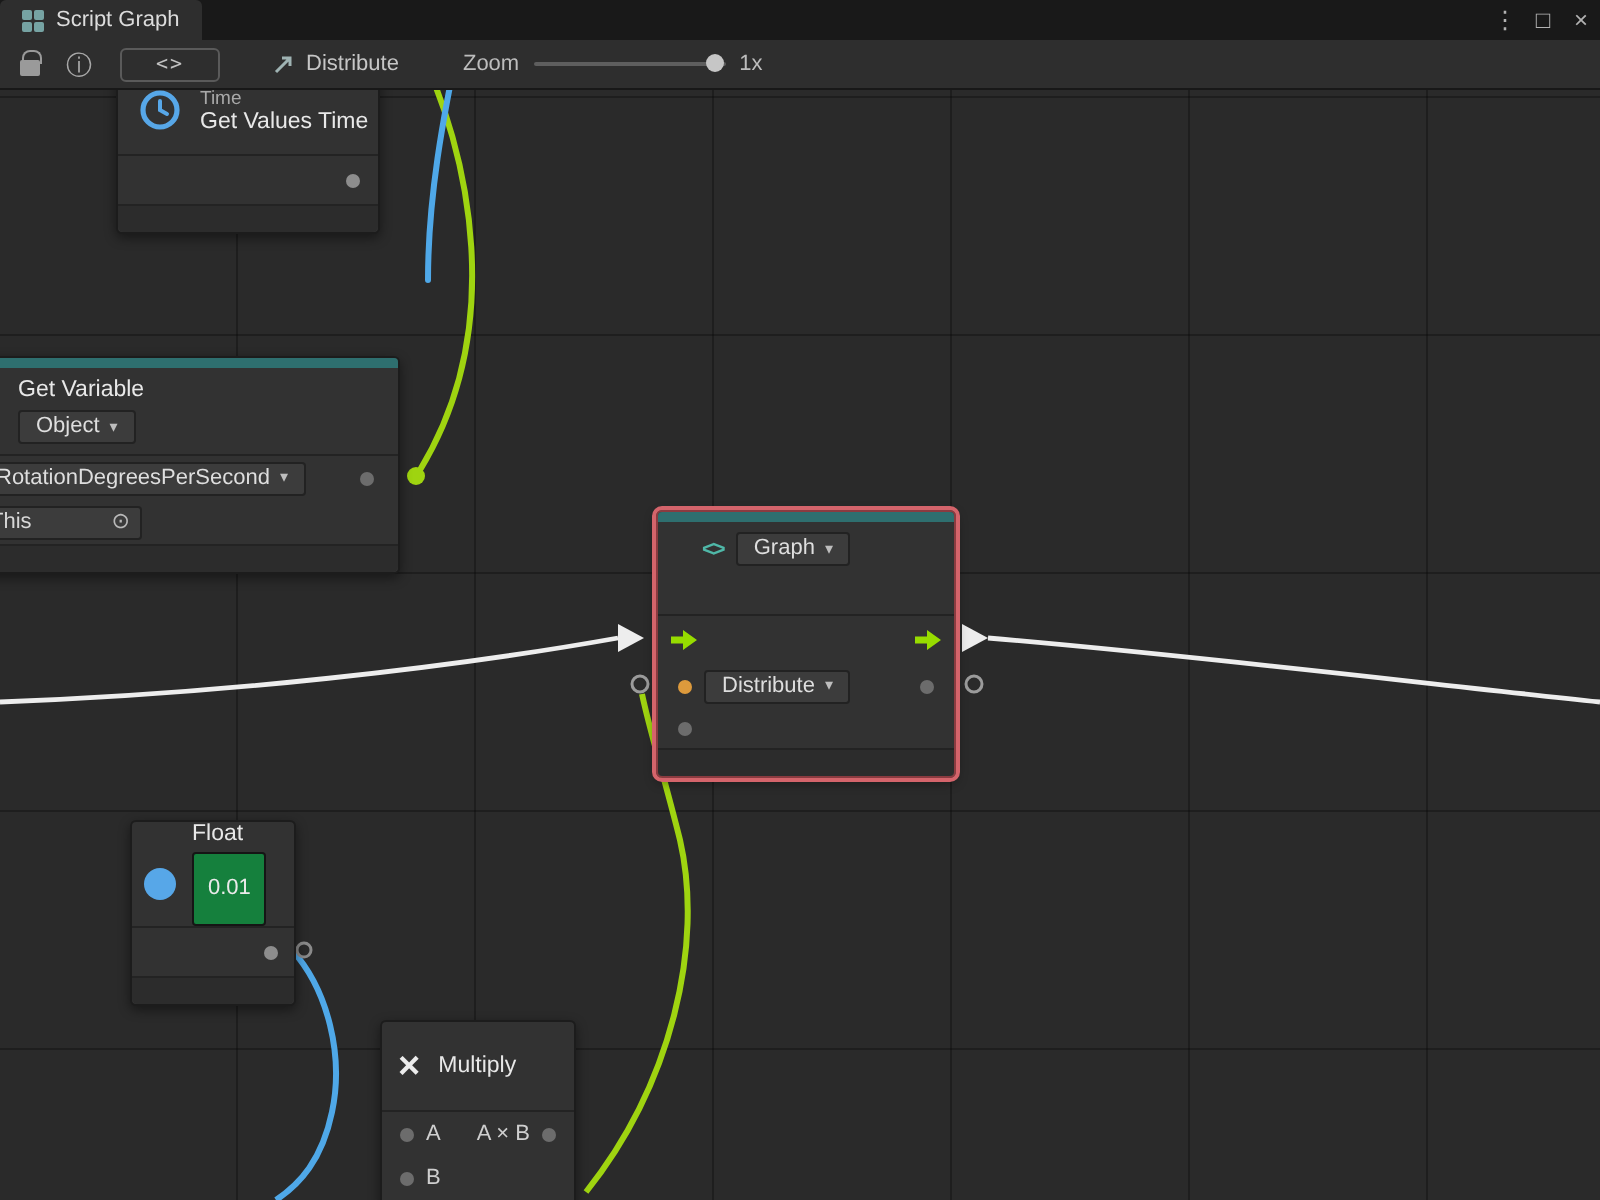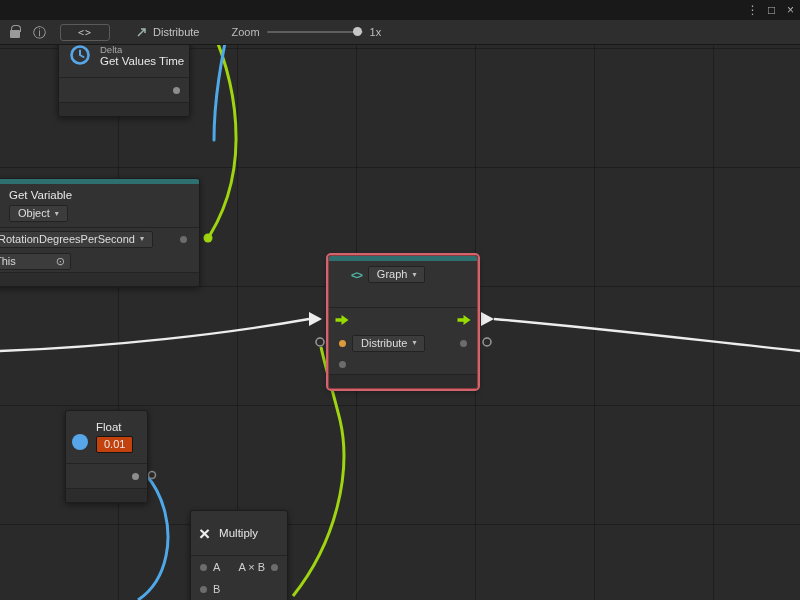--- a/index.html
+++ b/index.html
@@ -65,22 +65,22 @@
   .sv-r1{height:24px;justify-content:space-between;padding:0 6px}
   .sv-r2{height:22px;padding:0 10px;gap:6px}
   .sv-r2 .spacer{flex:1}
   .sv-r3{height:20px;padding:0 10px}
 
   
   #node-float{left:65px;top:410px;width:83px}
   .fl-head{display:flex;align-items:center;gap:8px;padding:6px;height:52px}
   .fl-icon{width:16px;height:16px;border-radius:50%;background:#57A7E8;flex:none;margin-top:10px}
   .fl-col{display:flex;flex-direction:column;gap:3px;align-items:flex-start}
-  .value-box{background:#c2410c;border:1px solid #151515;border-radius:2px;
-    padding:1px 7px;color:#eaeaea;line-height:13px}
+  .value-box{background:#15803d;border:1px solid #151515;border-radius:2px;
+    padding:11px 7px;color:#eaeaea;line-height:13px}
   .fl-body{height:24px;justify-content:flex-end;padding-right:8px}
 
   
   #node-multiply{left:190px;top:510px;width:98px;height:95px}
   .mu-head{display:flex;align-items:center;gap:9px;padding:8px;height:44px}
   .x-glyph{font-size:19px;font-weight:bold;color:#ececec;line-height:1}
   .mu-row{height:22px;padding:0 9px;gap:6px}
   .mu-row .spacer{flex:1}
   .port-label{color:#cfcfcf}
 
@@ -140,21 +140,21 @@
     <circle cx="152" cy="475" r="3.5" fill="#2a2a2a" stroke="#8a8a8a" stroke-width="1.5"></circle>
   </svg>
 
   <div class="node" id="node-gdt">
     <div class="gdt-head">
       <svg class="clock" width="22" height="22" viewBox="0 0 22 22">
         <circle cx="11" cy="11" r="8.5" fill="none" stroke="#57A7E8" stroke-width="2.6"></circle>
         <path d="M11 6.5 V11 L14.5 13" stroke="#57A7E8" stroke-width="2" fill="none" stroke-linecap="round"></path>
       </svg>
       <div>
-        <div class="node-cat">Delta</div>
+        <div class="node-cat">Time</div>
         <div class="node-title">Get Values Time</div>
       </div>
     </div>
     <div class="sep"></div>
     <div class="row gdt-body">
       <span class="dot"></span>
     </div>
     <div class="sep"></div>
     <div class="footer"></div>
   </div>
@@ -252,20 +252,29 @@
       <span class="port-label">A × B</span>
       <span class="dot dim"></span>
     </div>
     <div class="row mu-row">
       <span class="dot dim"></span>
       <span class="port-label">B</span>
     </div>
   </div>
 
   <div class="tabbar">
+    <div class="tab">
+      <span class="tabicon">
+          <i></i>
+          <i></i>
+          <i></i>
+          <i></i>
+        </span>
+      <span>Script Graph</span>
+    </div>
     <div class="winctl">
       <span>⋮</span>
       <span>□</span>
       <span>×</span>
     </div>
   </div>
 
   <div class="toolbar">
     <span class="lock"></span>
     <span class="info">ⓘ</span>

